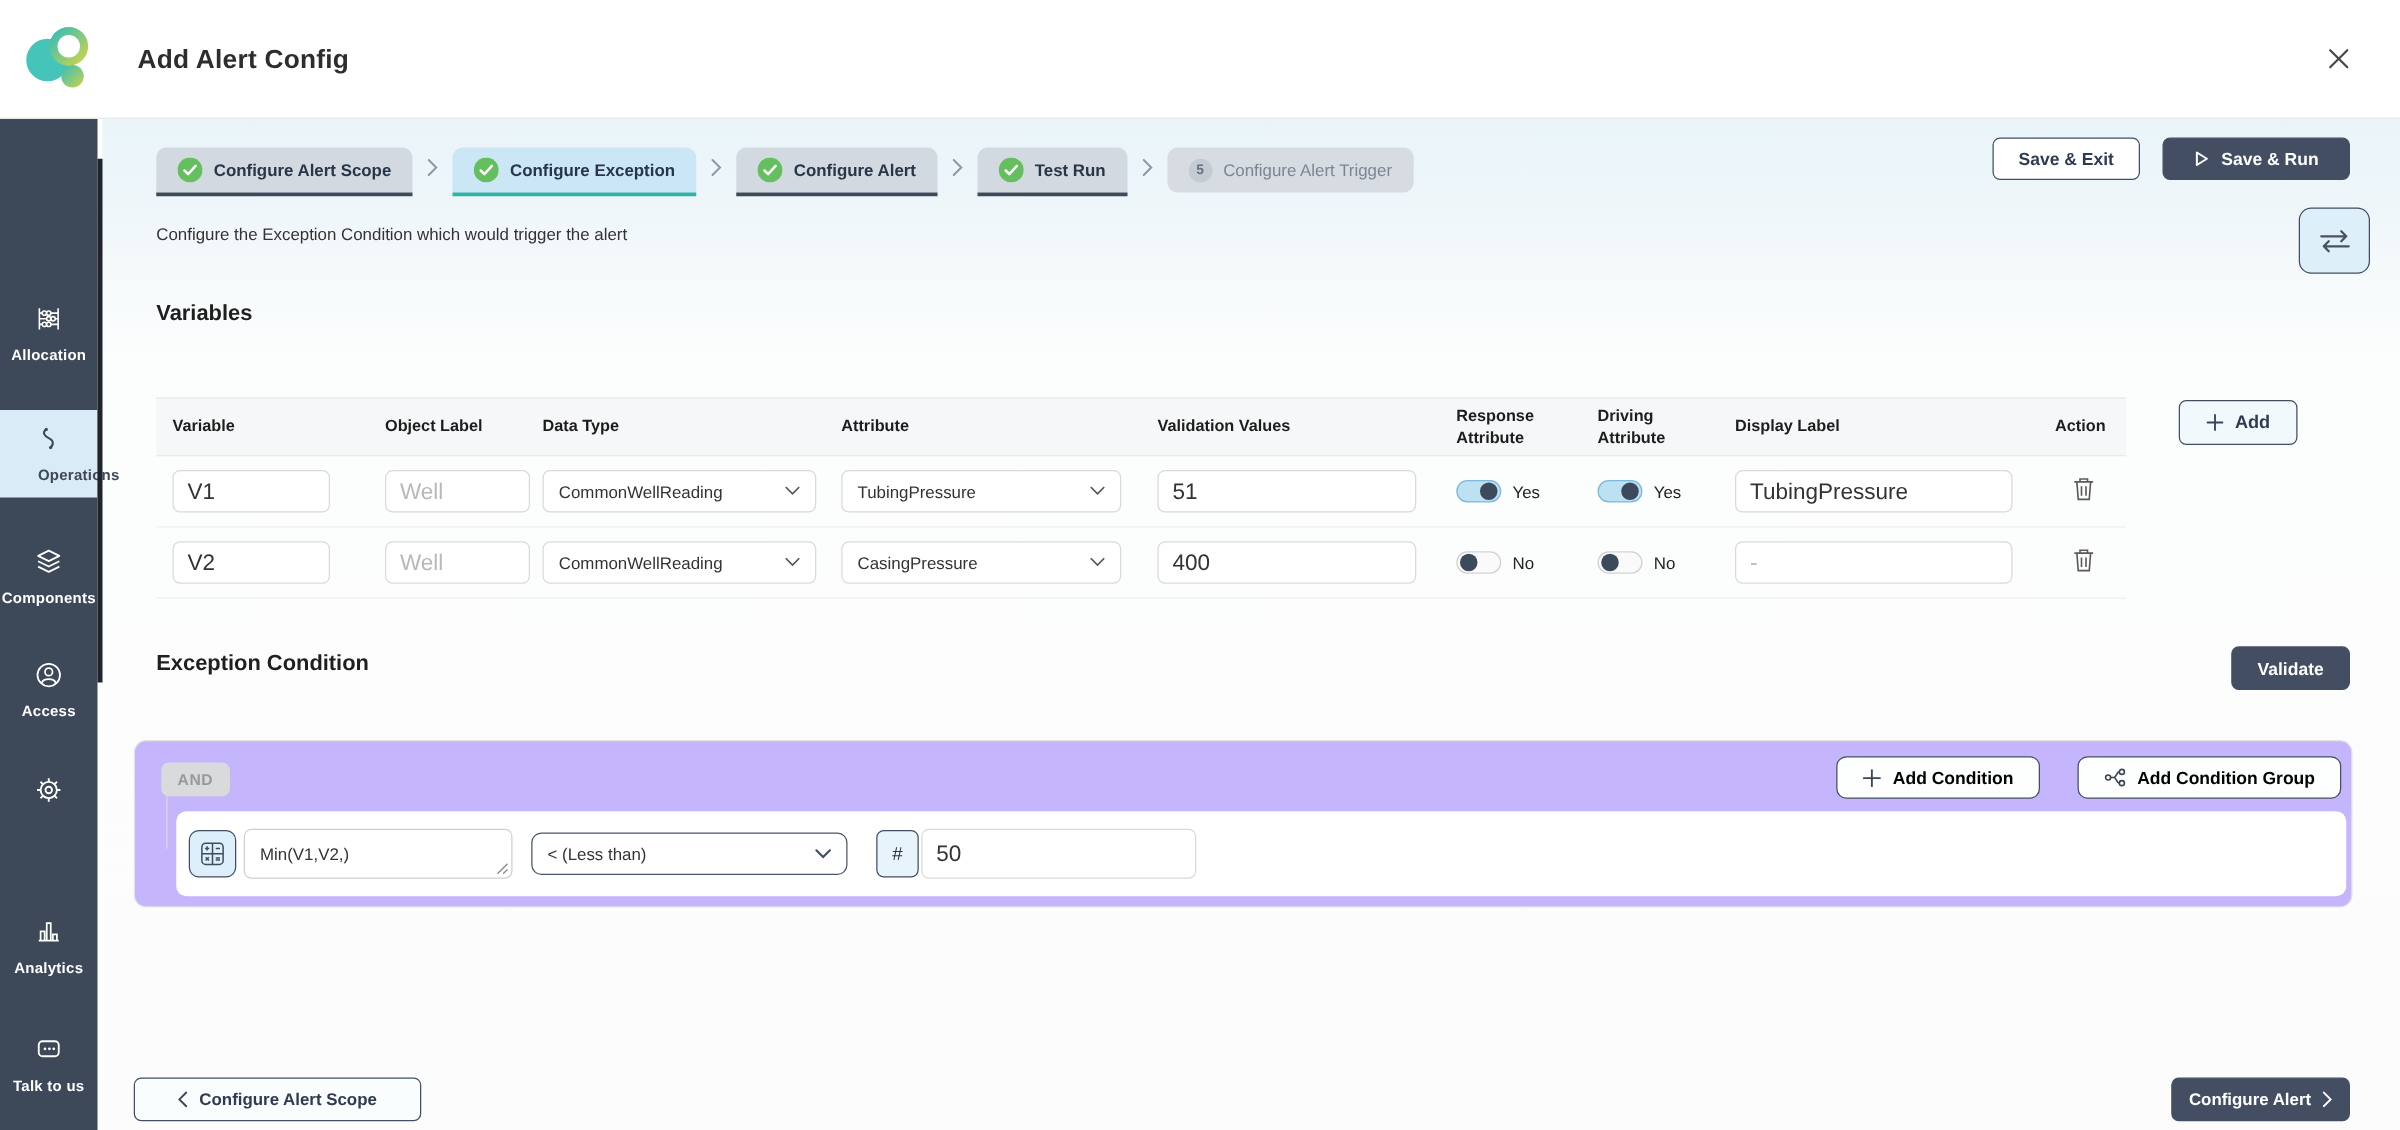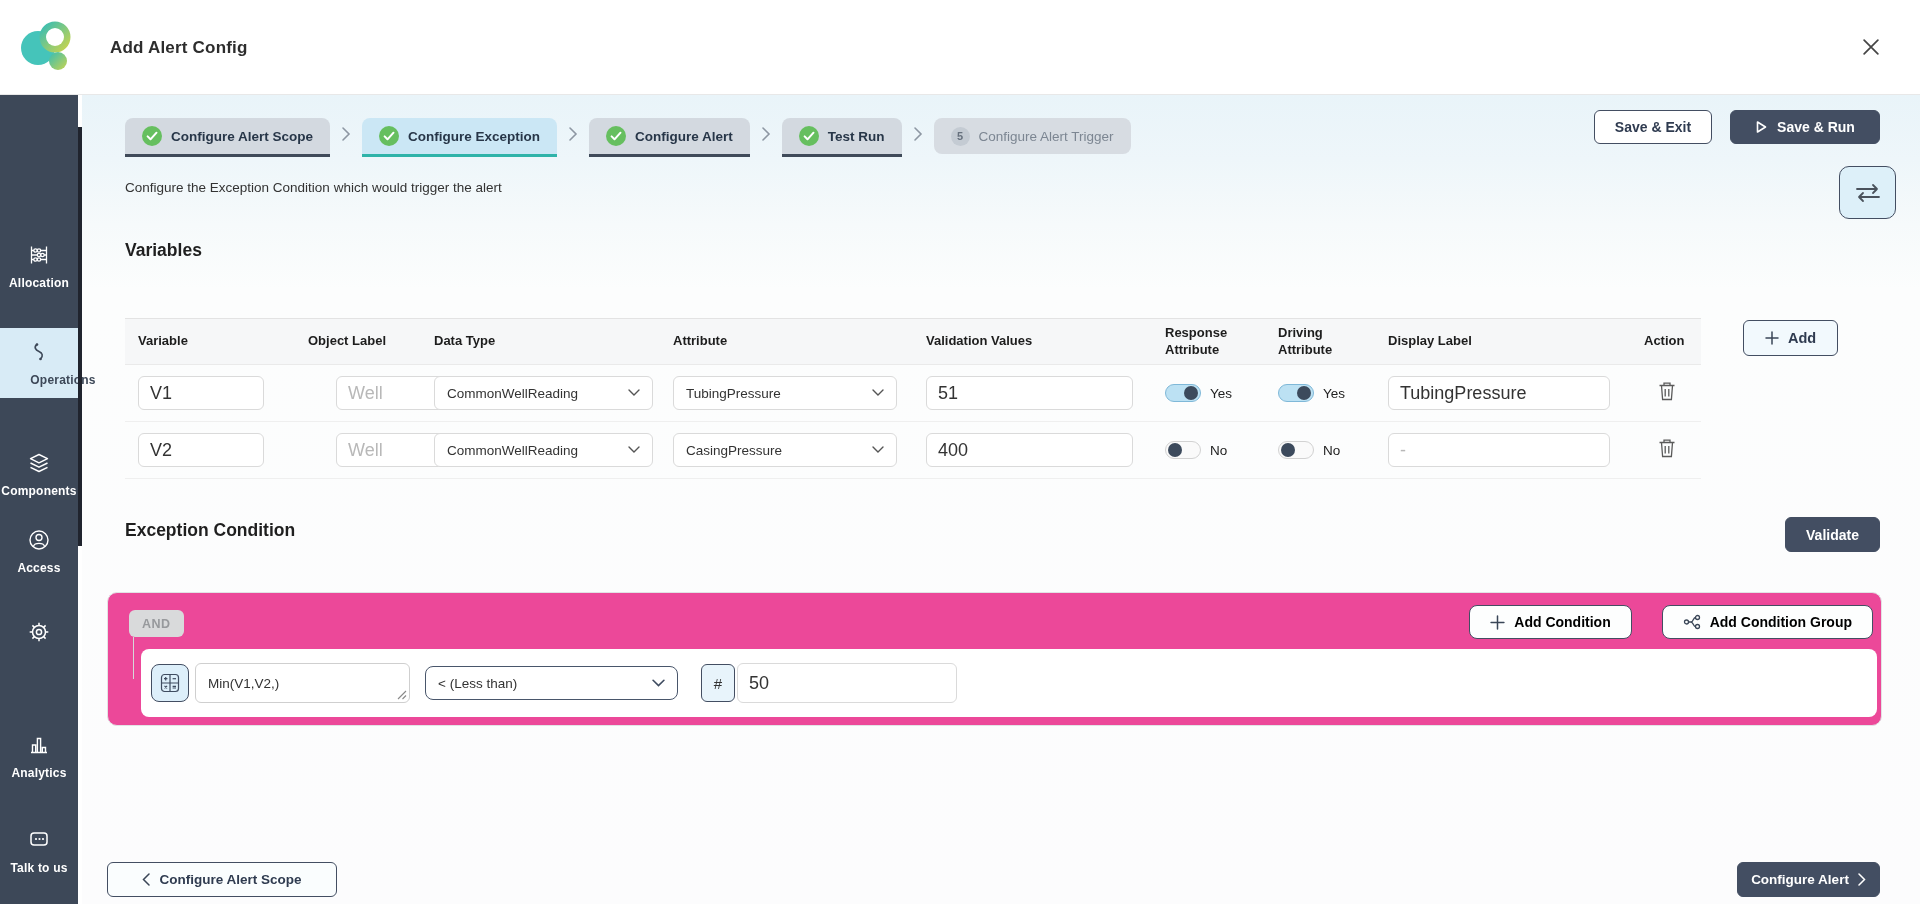--- a/index.html
+++ b/index.html
@@ -3,21 +3,21 @@
 <meta charset="utf-8">
 <style>
   * { margin:0; padding:0; box-sizing:border-box; }
   html,body { background:#ffffff; }
   body { font-family:"Liberation Sans", sans-serif; }
   .page { position:relative; width:1920px; height:904px; background:#fff; overflow:hidden; }
 
   
   .topbar { position:absolute; left:0; top:0; width:1920px; height:95px; background:#fff; border-bottom:1px solid #e8e8e8; z-index:5; }
   .logo-box { position:absolute; left:10px; top:12px; width:64px; height:64px; }
-  .window-title { position:absolute; left:110px; top:0; height:95px; display:flex; align-items:center; font-size:17px; font-weight:700; color:#2d2d2d; letter-spacing:.2px; }
+  .window-title { position:absolute; left:110px; top:0; height:95px; display:flex; align-items:center; font-size:21px; font-weight:700; color:#2d2d2d; letter-spacing:.2px; }
   .close-btn { position:absolute; right:38px; top:36px; width:22px; height:22px; cursor:pointer; display:flex; align-items:center; justify-content:center; }
 
   
   .sidebar { position:absolute; left:0; top:95px; width:78px; height:809px; background:#3d4858; z-index:4; }
   .side-item { position:absolute; left:0; width:78px; display:flex; flex-direction:column; align-items:center; gap:5px; cursor:pointer; }
   .side-item .lbl { font-size:12px; font-weight:700; color:#ffffff; letter-spacing:.2px; }
   .side-item.active { background:#d8ebf6; }
   .side-item.active .lbl { color:#3d4858;margin-left:48px; }
   .scroll-thumb { position:absolute; left:78px; top:127px; width:4px; height:419px; background:#20242e; z-index:6; }
 
@@ -57,39 +57,39 @@
 
   .var-table { position:absolute; left:125px; top:318px; width:1576px; border-top:1px solid #e3e3e3; }
   .tgrid { display:grid; grid-template-columns:170px 126px 239px 253px 239px 113px 110px 256px 57px; padding-left:13px; align-items:center; }
   .thead { height:46px; background:#f6f7f8; border-bottom:1px solid #eaeaea; }
   .thead .th { font-size:13px; font-weight:700; color:#1d1d1d; line-height:1.25; padding-right:10px; }
   .th.narrow { max-width:80px; }
   .trow { height:57px; border-bottom:1px solid #efefef; background:transparent; }
 
   .inp { height:34px; border:1px solid #dadada; border-radius:6px; background:#fff; padding:0 11px; font-size:18px; color:#333; font-family:"Liberation Sans",sans-serif; outline:none; }
   .inp::placeholder { color:#b8b8b8; }
-  .w-variable { width:126px; } .w-object { width:116px;margin-left:28px; } .w-validation { width:207px; } .w-display { width:222px; }
+  .w-variable { width:126px; } .w-object { width:116px; } .w-validation { width:207px; } .w-display { width:222px; }
   .selbox { height:34px; border:1px solid #dadada; border-radius:6px; background:#fff; padding:0 12px; font-size:13.5px; color:#333; display:flex; align-items:center; justify-content:space-between; cursor:pointer; }
   .w-datatype { width:219px; } .w-attr { width:224px; }
 
   .toggle-wrap { display:flex; align-items:center; gap:9px; }
   .toggle { position:relative; width:36px; height:18px; border-radius:10px; cursor:pointer; }
   .toggle.on { background:#bce1f3; border:1px solid #7fb8d8; }
   .toggle.off { background:#fafafa; border:1px solid #d2d2d2; }
   .knob { position:absolute; top:1px; width:14px; height:14px; border-radius:50%; background:#3c4a5c; }
   .toggle.on .knob { right:2px; }
   .toggle.off .knob { left:2px; }
   .toggle-label { font-size:13.5px; color:#222; }
   .trash { width:20px; height:22px; margin-left:14px; cursor:pointer; }
 
   
   .exc-heading { position:absolute; left:125px; top:520px; font-size:17.5px; font-weight:700; color:#1f1f1f; }
   .validate-btn { position:absolute; left:1785px; top:517px; width:95px; height:35px; font-size:14px; }
 
-  .cond-panel { position:absolute; left:107px; top:592px; width:1775px; height:134px; background:#ec4899; border:1px solid #e2e3e5; border-radius:10px; }
+  .cond-panel { position:absolute; left:107px; top:592px; width:1775px; height:134px; background:#c4b5fd; border:1px solid #e2e3e5; border-radius:10px; }
   .and-chip { position:absolute; left:21px; top:17px; height:27px; padding:0 13px; background:#d9dadb; border-radius:6px; color:#97999c; font-size:12.5px; font-weight:700; display:flex; align-items:center; letter-spacing:.5px; }
   .connector { position:absolute; left:25px; top:44px; width:1px; height:42px; background:#d7d8d9; }
   .panel-btns { position:absolute; right:8px; top:12px; display:flex; gap:30px; }
   .panel-btn { height:34px; padding:0 20px; background:#fdfefe; border:1px solid #434e62; border-radius:8px; font-size:14px; }
   .cond-row { position:absolute; left:33px; top:56px; width:1736px; height:68px; background:#ffffff; border-radius:8px; display:flex; align-items:center; }
   .calc-btn { width:38px; height:38px; margin-left:10px; background:#ddeffa; border:1px solid #434e62; border-radius:8px; display:flex; align-items:center; justify-content:center; cursor:pointer; }
   .formula-box { position:relative; margin-left:6px; }
   .formula-inp { width:215px; height:40px; border:1px solid #cfcfcf; border-radius:6px; padding:0 12px 0 12px; font-size:13.5px; color:#333; }
   .grip { position:absolute; right:3px; bottom:3px; }
   .op-select { width:253px; height:34px; margin-left:15px; border:1px solid #49566b; border-radius:8px; }
@@ -150,21 +150,21 @@
       <span>
         <svg width="24" height="24" viewBox="0 0 24 24" fill="none" stroke="#3d4858" stroke-width="1.6" stroke-linecap="round">
           <path d="M10 4.5C6.5 7 8.5 10 12 11.5c3.5 1.5 4.5 4.5 1.5 7.5"></path>
           <circle cx="10" cy="4.5" r="1.3" fill="#3d4858" stroke="none"></circle>
           <circle cx="13.5" cy="19" r="1.3" fill="#3d4858" stroke="none"></circle>
         </svg>
       </span>
       <span class="lbl">Operations</span>
     </div>
 
-    <div class="side-item" style="top:348px; padding:8px 0;text-align:right;">
+    <div class="side-item" style="top:334px; padding:8px 0;text-align:right;">
       <span>
         <svg width="24" height="24" viewBox="0 0 24 24" fill="none" stroke="#fff" stroke-width="1.4" stroke-linejoin="round">
           <path d="M12 3.5l8.5 4.2L12 11.9 3.5 7.7z"></path>
           <path d="M3.5 12l8.5 4.2 8.5-4.2"></path>
           <path d="M3.5 16.3l8.5 4.2 8.5-4.2"></path>
         </svg>
       </span>
       <span class="lbl">Components</span>
     </div>
 

